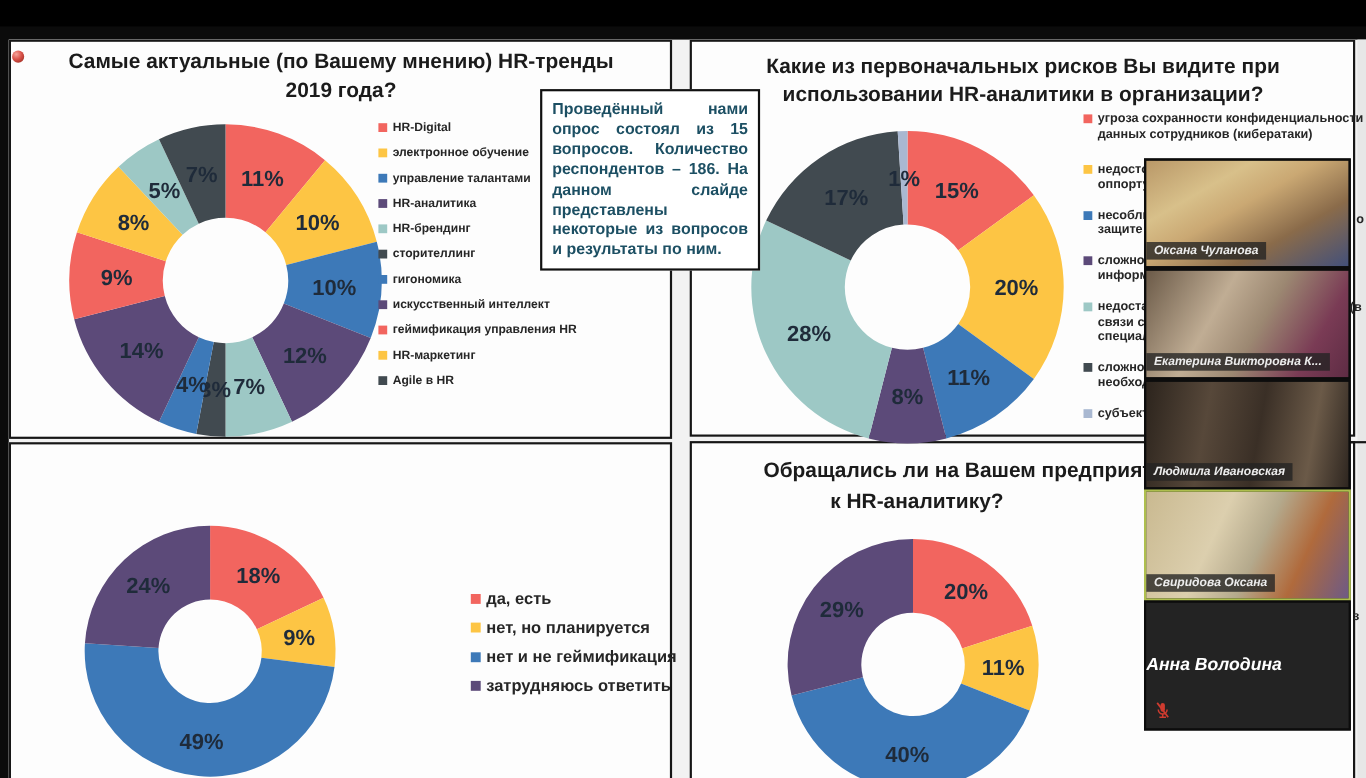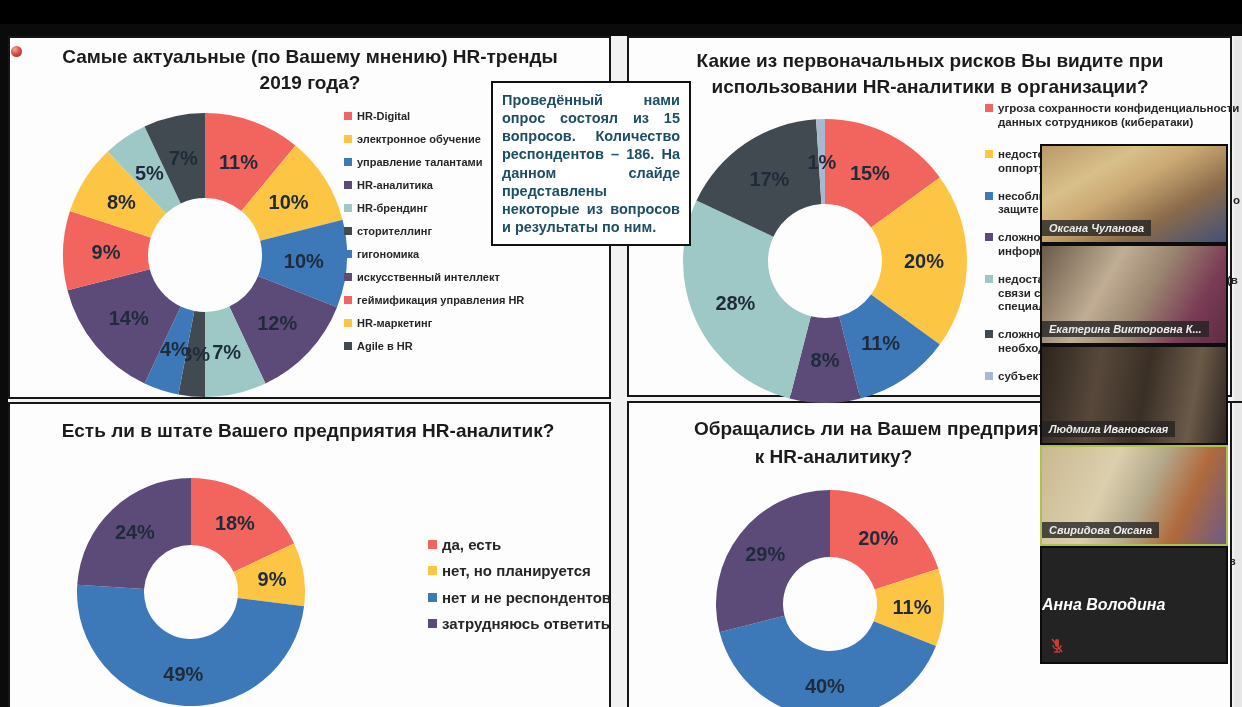--- a/index.html
+++ b/index.html
@@ -72,21 +72,20 @@
   <div id="box-tl" class="qbox"></div>
   <div id="box-tr" class="qbox"></div>
   <div id="box-bl" class="qbox"></div>
   <div id="box-br" class="qbox"></div>
   <div id="br-border-stub"></div>
 
   <div id="record-dot"></div>
 
   <div id="title-tl" class="title">Самые актуальные (по Вашему мнению) HR-тренды 2019 года?</div>
   <div id="title-tr" class="title">Какие из первоначальных рисков Вы видите при использовании HR-аналитики в организации?</div>
-  <div id="title-bl" class="title">Есть ли в штате Вашего предприятия HR-аналитик?</div>
   <div id="title-br-1" class="title">Обращались ли на Вашем предприяти</div>
   <div id="title-br-2" class="title">к HR-аналитику?</div>
 
   <svg id="chart-layer" width="1242" height="707" viewBox="0 0 1242 707">
       <path d="M 205.00 89.00 A 142 142 0 0 1 295.51 121.59 L 241.33 187.08 A 57 57 0 0 0 205.00 174.00 Z" fill="#F2655F"></path>
       <text x="238.5" y="144.9" text-anchor="middle" class="slice-label" font-size="20">11%</text>
       <path d="M 295.51 121.59 A 142 142 0 0 1 342.54 195.69 L 260.21 216.82 A 57 57 0 0 0 241.33 187.08 Z" fill="#FDC544"></path>
       <text x="288.6" y="185.0" text-anchor="middle" class="slice-label" font-size="20">10%</text>
       <path d="M 342.54 195.69 A 142 142 0 0 1 337.03 283.27 L 258.00 251.98 A 57 57 0 0 0 260.21 216.82 Z" fill="#3D79B8"></path>
       <text x="303.8" y="244.2" text-anchor="middle" class="slice-label" font-size="20">10%</text>
@@ -240,21 +239,21 @@
       <div class="lg-row">
         <span class="lg-marker" style="background: rgb(242, 101, 95);"></span>
         <div class="lg-text">да, есть</div>
       </div>
       <div class="lg-row">
         <span class="lg-marker" style="background: rgb(253, 197, 68);"></span>
         <div class="lg-text">нет, но планируется</div>
       </div>
       <div class="lg-row">
         <span class="lg-marker" style="background: rgb(61, 121, 184);"></span>
-        <div class="lg-text">нет и не респондентов</div>
+        <div class="lg-text">нет и не геймификация</div>
       </div>
       <div class="lg-row">
         <span class="lg-marker" style="background: rgb(92, 74, 121);"></span>
         <div class="lg-text">затрудняюсь ответить</div>
       </div>
     </div>
 
   <div id="note-box">Проведённый нами опрос состоял из 15 вопросов. Количество респондентов – 186. На данном слайде представлены некоторые из вопросов и результаты по ним.</div>
 
   <div id="video-panel">

